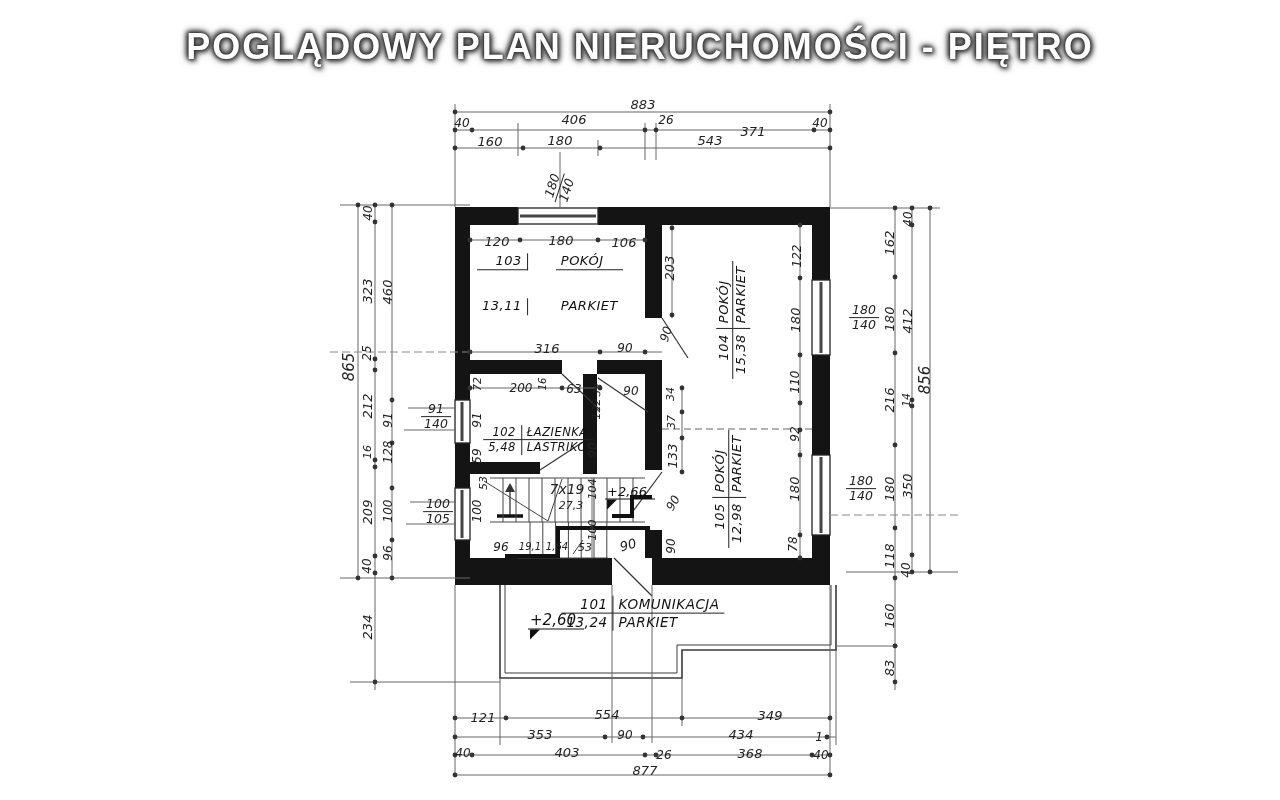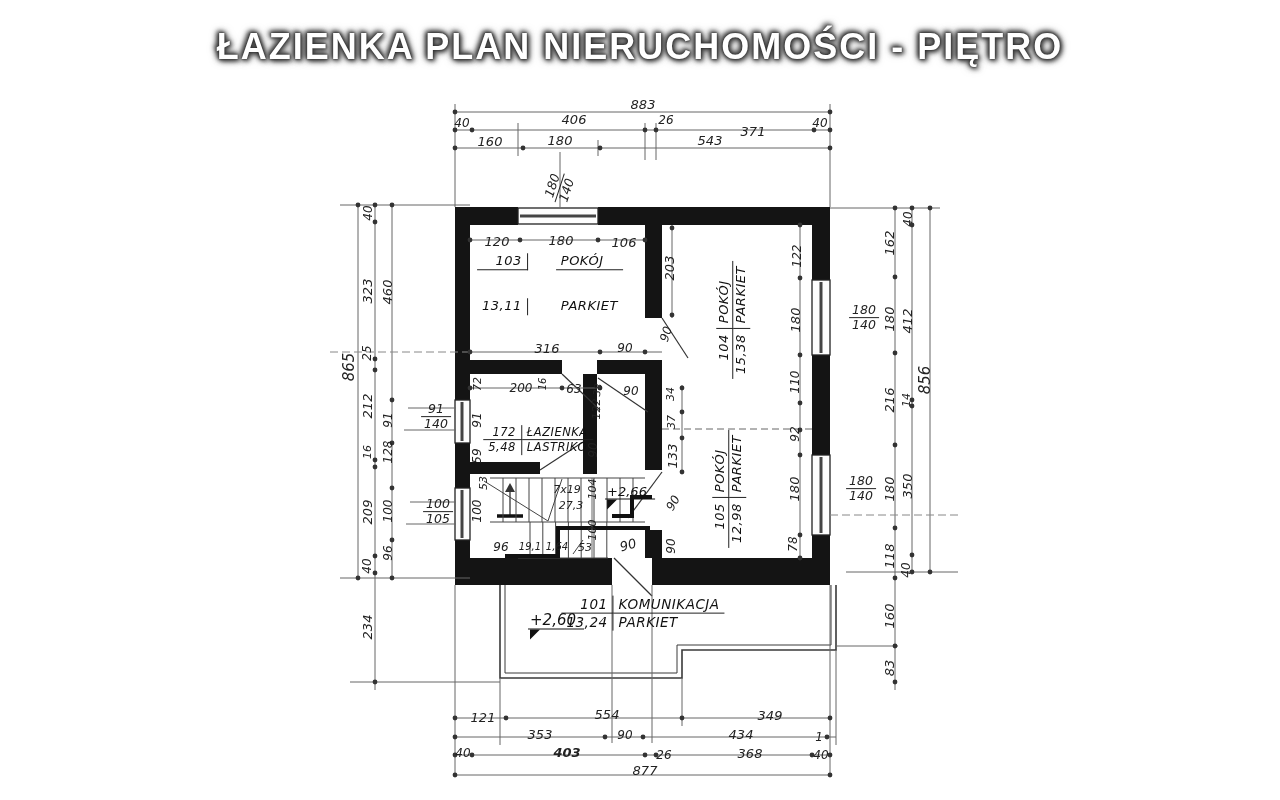--- a/index.html
+++ b/index.html
@@ -24,21 +24,21 @@
   .frac .fb{display:block;padding:0 3px;}
   .level{position:absolute;font-style:italic;color:#111;border-bottom:1.7px solid #111;
          padding:0 8px 1px 2px;line-height:1;}
   .level::after{content:"";position:absolute;left:2px;top:calc(100% + 1px);width:0;height:0;
          border-top:10px solid #111;border-right:10px solid transparent;}
 </style>
 </head>
 <body>
 
 <div id="canvas">
-  <div class="title-banner">ŁAZIENKA PLAN NIERUCHOMOŚCI - PIĘTRO</div>
+  <div class="title-banner">POGLĄDOWY PLAN NIERUCHOMOŚCI - PIĘTRO</div>
 
   <svg id="plan-svg" width="1280" height="800" viewBox="0 0 1280 800">
 
     <g fill="#141414" stroke="none">
       <rect x="455" y="207" width="63" height="18"></rect>
       <rect x="598" y="207" width="232" height="18"></rect>
       <rect x="455" y="225" width="15" height="175"></rect>
       <rect x="455" y="443" width="15" height="45"></rect>
       <rect x="455" y="540" width="15" height="45"></rect>
       <rect x="455" y="558" width="157" height="27"></rect>
@@ -326,40 +326,40 @@
       <span class="dim" style="font-size: 12px; left: 631px; top: 391px; transform: translate(-50%, -50%);">90</span>
       <span class="dim" style="font-size: 11px; left: 596px; top: 409px; transform: translate(-50%, -50%) rotate(-90deg);">122</span>
       <span class="dim" style="font-size: 12px; left: 477px; top: 420px; transform: translate(-50%, -50%) rotate(-90deg);">91</span>
       <span class="dim" style="font-size: 12px; left: 477px; top: 456px; transform: translate(-50%, -50%) rotate(-90deg);">59</span>
       <span class="dim" style="font-size: 12px; left: 593px; top: 450px; transform: translate(-50%, -50%) rotate(-90deg);">90</span>
       <span class="dim" style="font-size: 11px; left: 670px; top: 394px; transform: translate(-50%, -50%) rotate(-90deg);">34</span>
       <span class="dim" style="font-size: 11px; left: 671px; top: 422px; transform: translate(-50%, -50%) rotate(-90deg);">37</span>
       <span class="dim" style="font-size: 13px; left: 672px; top: 456px; transform: translate(-50%, -50%) rotate(-90deg);">133</span>
       <span class="dim" style="font-size: 11px; left: 483px; top: 483px; transform: translate(-50%, -50%) rotate(-90deg);">53</span>
       <span class="dim" style="font-size: 12px; left: 477px; top: 511px; transform: translate(-50%, -50%) rotate(-90deg);">100</span>
-      <span class="dim" style="font-size: 11px; left: 567px; top: 489px; transform: translate(-50%, -50%); font-style: italic;">7x19</span>
+      <span class="dim" style="font-size: 14px; left: 567px; top: 489px; transform: translate(-50%, -50%); font-style: italic;">7x19</span>
       <span class="dim" style="font-size: 11px; left: 571px; top: 505px; transform: translate(-50%, -50%);">27,3</span>
       <span class="dim" style="font-size: 11px; left: 592px; top: 489px; transform: translate(-50%, -50%) rotate(-90deg);">104</span>
       <span class="dim" style="font-size: 11px; left: 592px; top: 530px; transform: translate(-50%, -50%) rotate(-90deg);">100</span>
       <span class="dim" style="font-size: 12px; left: 501px; top: 547px; transform: translate(-50%, -50%);">96</span>
       <span class="dim" style="font-size: 10px; left: 530px; top: 547px; transform: translate(-50%, -50%);">19,1</span>
       <span class="dim" style="font-size: 10px; left: 557px; top: 547px; transform: translate(-50%, -50%);">1,64</span>
       <span class="dim" style="font-size: 11px; left: 585px; top: 547px; transform: translate(-50%, -50%);">53</span>
       <span class="dim" style="font-size: 13px; left: 628px; top: 545px; transform: translate(-50%, -50%) rotate(-15deg);">90</span>
       <span class="dim" style="font-size: 12px; left: 673px; top: 503px; transform: translate(-50%, -50%) rotate(-60deg);">90</span>
       <span class="dim" style="font-size: 12px; left: 671px; top: 546px; transform: translate(-50%, -50%) rotate(-90deg);">90</span>
       <span class="dim" style="font-size: 13px; left: 483px; top: 717px; transform: translate(-50%, -50%);">121</span>
       <span class="dim" style="font-size: 13px; left: 607px; top: 714px; transform: translate(-50%, -50%);">554</span>
       <span class="dim" style="font-size: 13px; left: 770px; top: 715px; transform: translate(-50%, -50%);">349</span>
       <span class="dim" style="font-size: 13px; left: 540px; top: 734px; transform: translate(-50%, -50%);">353</span>
       <span class="dim" style="font-size: 12px; left: 625px; top: 735px; transform: translate(-50%, -50%);">90</span>
       <span class="dim" style="font-size: 13px; left: 741px; top: 734px; transform: translate(-50%, -50%);">434</span>
       <span class="dim" style="font-size: 12px; left: 819px; top: 737px; transform: translate(-50%, -50%);">1</span>
       <span class="dim" style="font-size: 12px; left: 463px; top: 753px; transform: translate(-50%, -50%);">40</span>
-      <span class="dim" style="font-size: 13px; left: 567px; top: 752px; transform: translate(-50%, -50%); font-weight: bold;">403</span>
+      <span class="dim" style="font-size: 13px; left: 567px; top: 752px; transform: translate(-50%, -50%);">403</span>
       <span class="dim" style="font-size: 12px; left: 664px; top: 755px; transform: translate(-50%, -50%);">26</span>
       <span class="dim" style="font-size: 13px; left: 750px; top: 753px; transform: translate(-50%, -50%);">368</span>
       <span class="dim" style="font-size: 12px; left: 821px; top: 755px; transform: translate(-50%, -50%);">40</span>
       <span class="dim" style="font-size: 13px; left: 645px; top: 770px; transform: translate(-50%, -50%);">877</span>
       <span class="frac" style="font-size: 12.5px; left: 560px; top: 188px; transform: translate(-50%, -50%) rotate(-72deg);">
         <span class="ft">180</span>
         <span class="fb">140</span>
       </span>
       <span class="frac" style="font-size: 12.5px; left: 436px; top: 417px; transform: translate(-50%, -50%);">
         <span class="ft">91</span>
@@ -389,21 +389,21 @@
         <span class="c area">15,38</span>
         <span class="c floor">PARKIET</span>
       </div>
       <div class="room" style="font-size: 13px; left: 729px; top: 489px; transform: translate(-50%, -50%) rotate(-90deg);">
         <span class="c num">105</span>
         <span class="c name">POKÓJ</span>
         <span class="c area">12,98</span>
         <span class="c floor">PARKIET</span>
       </div>
       <div class="room" style="font-size: 11.5px; left: 538px; top: 440px; transform: translate(-50%, -50%);">
-        <span class="c num">172</span>
+        <span class="c num">102</span>
         <span class="c name">ŁAZIENKA</span>
         <span class="c area">5,48</span>
         <span class="c floor">LASTRIKO</span>
       </div>
       <div class="room" style="font-size: 13.5px; left: 643px; top: 613px; transform: translate(-50%, -50%);">
         <span class="c num">101</span>
         <span class="c name">KOMUNIKACJA</span>
         <span class="c area">13,24</span>
         <span class="c floor">PARKIET</span>
       </div>

